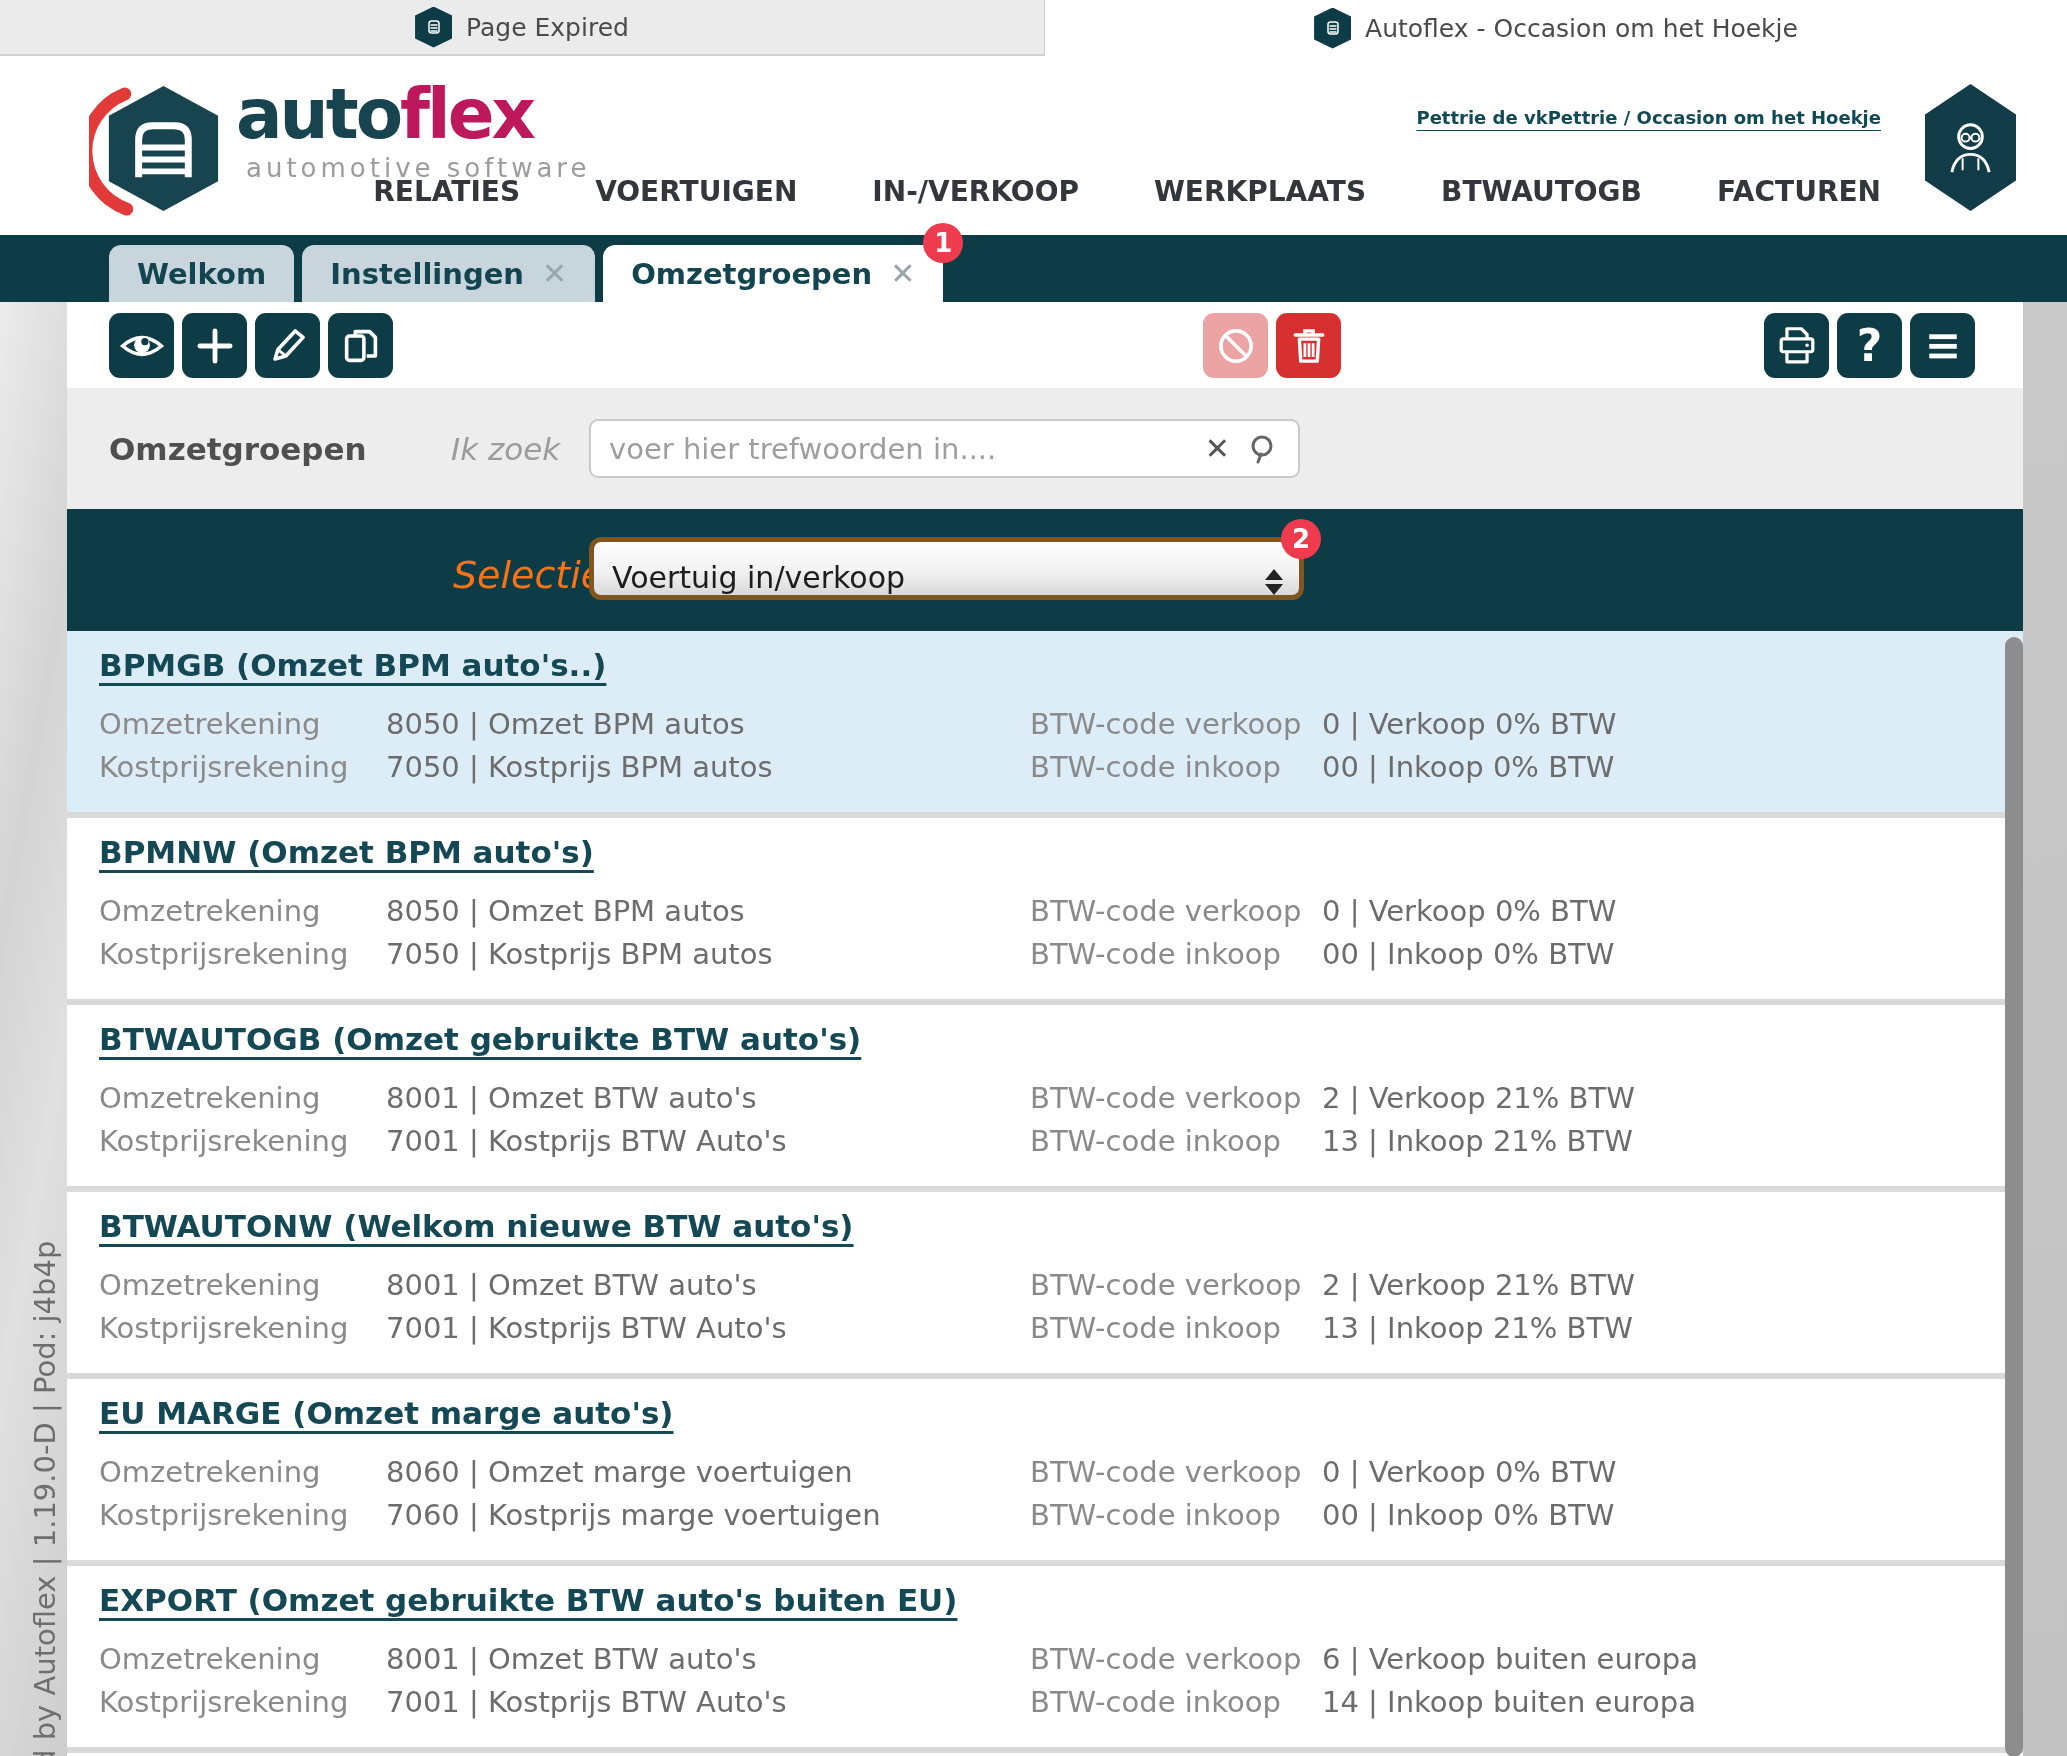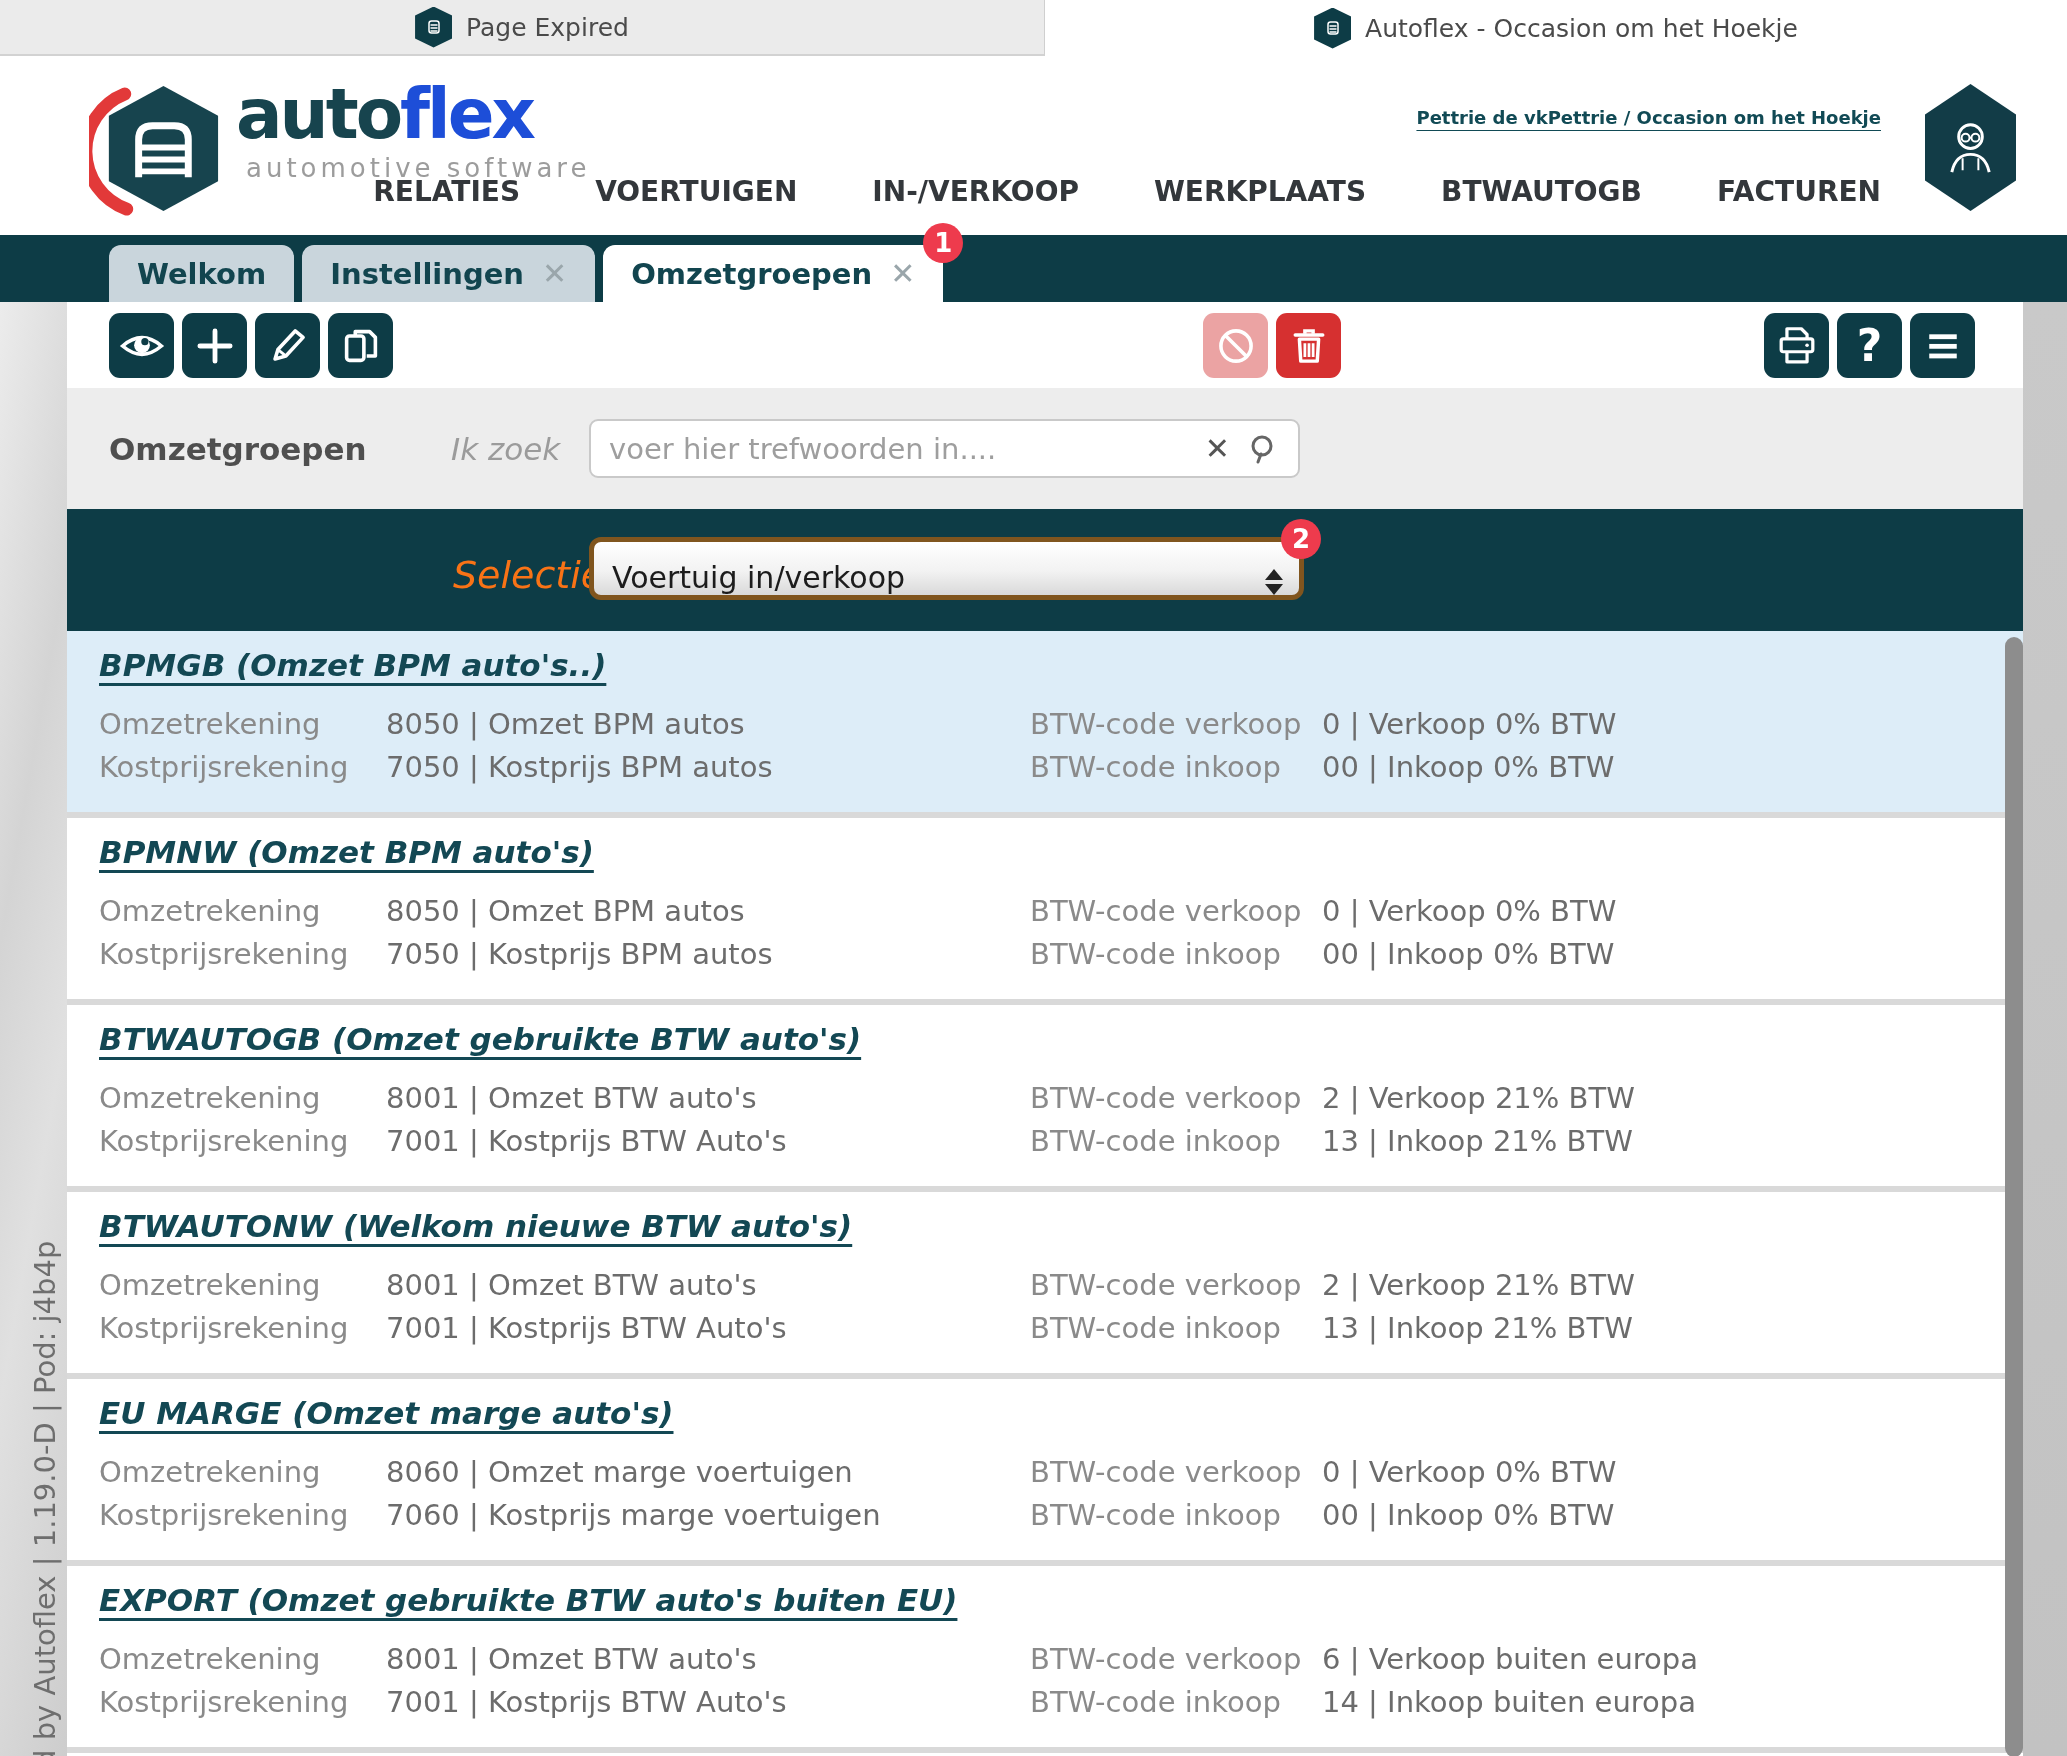--- a/index.html
+++ b/index.html
@@ -14,21 +14,21 @@
   .b-tab.inactive{width:1045px;background:#ebebeb;border-bottom:2px solid #d2d2d2;border-right:1px solid #cfcfcf;}
   .b-tab.active{width:1022px;background:#ffffff;}
   .favicon{width:37px;height:41px;background:#0d3c46;display:flex;align-items:center;justify-content:center;
            clip-path:polygon(50% 0,100% 22%,100% 78%,50% 100%,0 78%,0 22%);}
 
   
   .app-header{position:absolute;top:56px;left:0;width:2067px;height:178px;background:#ffffff;}
   .logo{position:absolute;left:89px;top:22px;display:flex;align-items:flex-start;}
   .logo-text{margin-left:8px;}
   .logo-word{font-size:69px;font-weight:700;letter-spacing:-3px;line-height:73px;color:#17444e;}
-  .logo-word .flex{color:#1d4ed8;}
+  .logo-word .flex{color:#be185d;}
   .logo-tagline{font-size:26px;color:#9c9c9c;letter-spacing:4px;margin-top:2px;padding-left:10px;}
   .user-link{position:absolute;top:51px;right:186px;font-size:18px;font-weight:700;color:#114a55;
              text-decoration:underline;text-underline-offset:6px;}
   .main-nav{position:absolute;bottom:26px;right:186px;display:flex;gap:75px;}
   .main-nav .nav-item{font-size:28px;font-weight:700;color:#33373b;letter-spacing:0px;cursor:pointer;}
   .avatar-hex{position:absolute;top:28px;right:51px;width:91px;height:127px;background:#123c47;
               clip-path:polygon(50% 0,100% 24%,100% 76%,50% 100%,0 76%,0 24%);
               display:flex;align-items:center;justify-content:center;}
 
   
@@ -93,21 +93,21 @@
                 background:#ee3b4d;color:#fff;font-size:26px;font-weight:700;display:flex;
                 align-items:center;justify-content:center;z-index:5;}
 
   
   .group-list{position:absolute;top:631px;left:67px;width:1956px;height:1126px;background:#d9d9d9;
               overflow:hidden;}
   .list-item{height:181px;box-sizing:border-box;background:#fff;padding:16px 0 0 32px;margin-bottom:6px;}
   .list-item.highlight{background:#ddedf8;}
   .item-title{display:inline-block;font-size:31px;font-weight:700;color:#134854;
               text-decoration:underline;text-decoration-thickness:3px;text-underline-offset:7px;
-              margin-bottom:22px;cursor:pointer;font-style:italic;}
+              margin-bottom:22px;cursor:pointer;}
   .item-grid{display:grid;grid-template-columns:287px 644px 292px auto;row-gap:5px;
              font-size:29px;line-height:38px;}
   .item-grid .lbl{color:#8a8a8a;}
   .item-grid .val{color:#6c6c6c;}
   .list-tail{height:10px;background:#fff;}
 
   
   .scroll-thumb{position:absolute;top:637px;right:44px;width:18px;height:1120px;background:#8d8d8d;
                 border-radius:9px;}
 </style>

